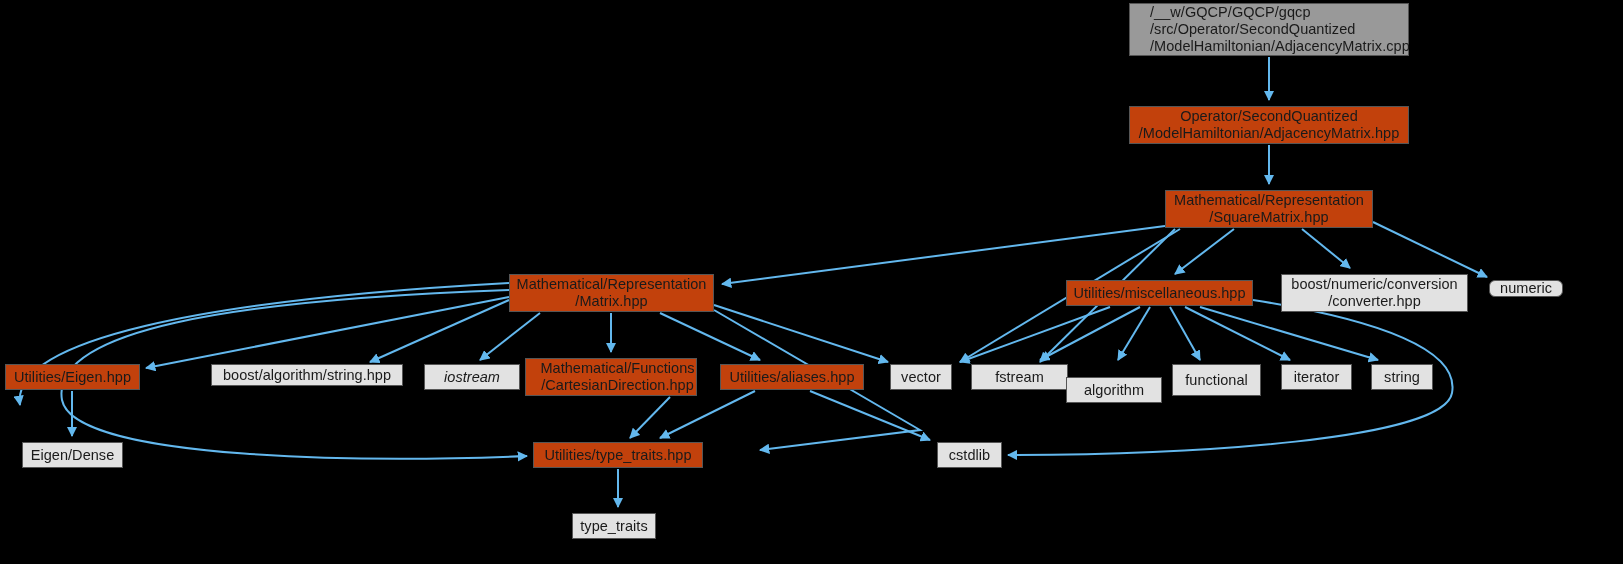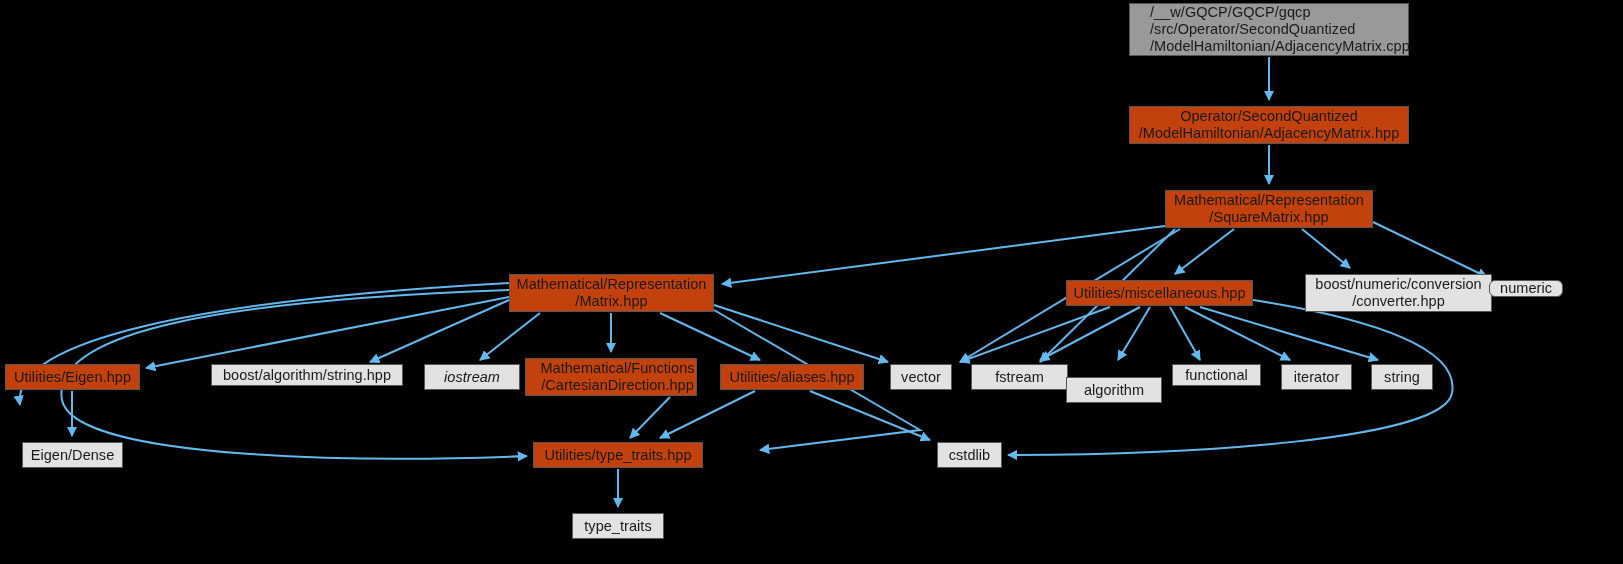--- a/index.html
+++ b/index.html
@@ -98,35 +98,35 @@
 /ModelHamiltonian/AdjacencyMatrix.hpp" style="left: 1129px; top: 106px; width: 280px; height: 38px;"><span>Operator/SecondQuantized
 /ModelHamiltonian/AdjacencyMatrix.hpp</span></div>
       <div class="node fill-white" title="Mathematical/Representation
 /SquareMatrix.hpp" style="left: 1165px; top: 190px; width: 208px; height: 38px;"><span>Mathematical/Representation
 /SquareMatrix.hpp</span></div>
       <div class="node fill-white" title="Mathematical/Representation
 /Matrix.hpp" style="left: 509px; top: 274px; width: 205px; height: 38px;"><span>Mathematical/Representation
 /Matrix.hpp</span></div>
       <div class="node fill-white" title="Utilities/miscellaneous.hpp" style="left: 1066px; top: 280px; width: 187px; height: 26px;"><span>Utilities/miscellaneous.hpp</span></div>
       <div class="node fill-gray" title="boost/numeric/conversion
-/converter.hpp" style="left: 1281px; top: 274px; width: 187px; height: 38px; margin-left: 24px;"><span>boost/numeric/conversion
+/converter.hpp" style="left: 1281px; top: 274px; width: 187px; height: 38px;"><span>boost/numeric/conversion
 /converter.hpp</span></div>
       <div class="node fill-gray" title="numeric" style="left: 1489px; top: 280px; width: 74px; height: 17px; border-radius: 6px;"><span>numeric</span></div>
       <div class="node fill-white" title="Utilities/Eigen.hpp" style="left: 5px; top: 364px; width: 135px; height: 26px;"><span>Utilities/Eigen.hpp</span></div>
       <div class="node fill-gray" title="boost/algorithm/string.hpp" style="left: 211px; top: 364px; width: 192px; height: 22px;"><span>boost/algorithm/string.hpp</span></div>
       <div class="node fill-gray" title="iostream" style="left: 424px; top: 364px; width: 96px; height: 26px; font-style: italic;"><span>iostream</span></div>
       <div class="node fill-white" title="Mathematical/Functions
 /CartesianDirection.hpp" style="left: 525px; top: 358px; width: 172px; height: 38px; padding-left: 20px;"><span>Mathematical/Functions
 /CartesianDirection.hpp</span></div>
       <div class="node fill-white" title="Utilities/aliases.hpp" style="left: 720px; top: 364px; width: 144px; height: 26px;"><span>Utilities/aliases.hpp</span></div>
       <div class="node fill-gray" title="vector" style="left: 890px; top: 364px; width: 62px; height: 26px;"><span>vector</span></div>
       <div class="node fill-gray" title="fstream" style="left: 971px; top: 364px; width: 97px; height: 26px;"><span>fstream</span></div>
       <div class="node fill-gray" title="algorithm" style="left: 1066px; top: 377px; width: 96px; height: 26px;"><span>algorithm</span></div>
-      <div class="node fill-gray" title="functional" style="left: 1172px; top: 364px; width: 89px; height: 22px;"><span>functional</span></div>
+      <div class="node fill-gray" title="functional" style="left: 1172px; top: 364px; width: 89px; height: 32px;"><span>functional</span></div>
       <div class="node fill-gray" title="iterator" style="left: 1281px; top: 364px; width: 71px; height: 26px;"><span>iterator</span></div>
       <div class="node fill-gray" title="string" style="left: 1371px; top: 364px; width: 62px; height: 26px;"><span>string</span></div>
       <div class="node fill-gray" title="Eigen/Dense" style="left: 22px; top: 442px; width: 101px; height: 26px;"><span>Eigen/Dense</span></div>
       <div class="node fill-white" title="Utilities/type_traits.hpp" style="left: 533px; top: 442px; width: 170px; height: 26px;"><span>Utilities/type_traits.hpp</span></div>
       <div class="node fill-gray" title="cstdlib" style="left: 937px; top: 442px; width: 65px; height: 26px;"><span>cstdlib</span></div>
-      <div class="node fill-gray" title="type_traits" style="left: 572px; top: 513px; width: 92px; height: 26px;"><span>type_traits</span></div>
+      <div class="node fill-gray" title="type_traits" style="left: 572px; top: 513px; width: 84px; height: 26px;"><span>type_traits</span></div>
     </div>
 
 </div>
 
 </body></html>

